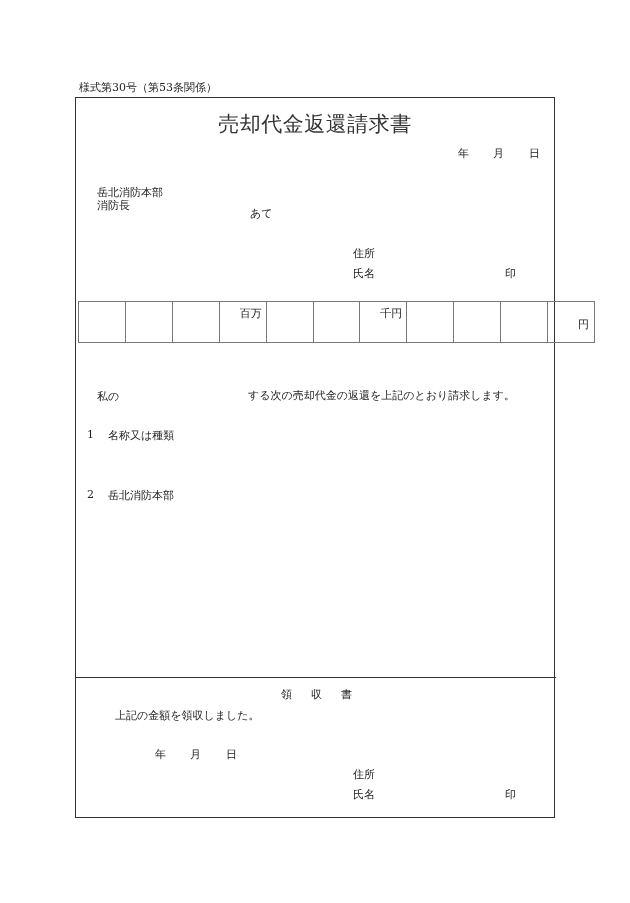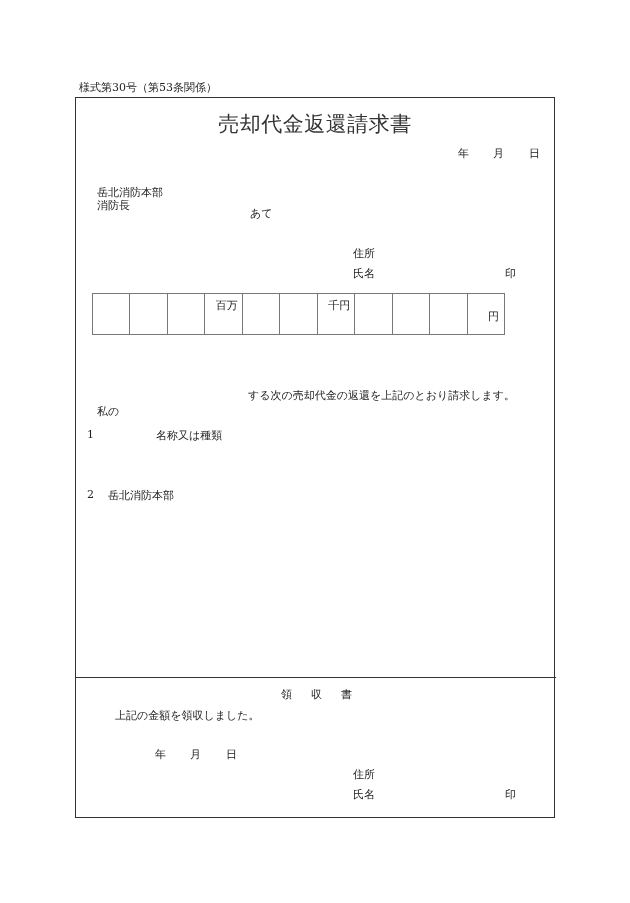--- a/index.html
+++ b/index.html
@@ -15,22 +15,22 @@
     position: absolute; left: 75px; top: 97px; width: 480px; height: 721px;
     border: 1.3px solid #333; box-sizing: border-box;
   }
   .divider {
     position: absolute; left: 75px; top: 677px; width: 481px; height: 0;
     border-top: 1.3px solid #333;
   }
   .title { left: 0; width: 630px; text-align: center; top: 110px; font-size: 21px; letter-spacing: 0.5px; color: #333; }
   .date { font-size: 11px; }
   .amount-table {
-    position: absolute; left: 78px; top: 293px; width: 413px; height: 42px;
-    border-collapse: collapse; table-layout: fixed; margin-left: 14px;
+    position: absolute; left: 78px; top: 301px; width: 517px; height: 42px;
+    border-collapse: collapse; table-layout: fixed;
   }
   .amount-table td {
     border: 1px solid #777; height: 40px; padding: 0; position: relative;
     font-size: 11px; vertical-align: top;
   }
   .unit-top { position: absolute; right: 4px; top: 4px; }
   .unit-mid { position: absolute; right: 5px; top: 15px; }
 </style>
 </head>
 <body>
@@ -70,25 +70,25 @@
     <td></td>
     <td></td>
     <td></td>
     <td>
           <span class="unit-mid">円</span>
         </td>
   </tr>
 </tbody>
   </table>
 
-<div class="abs small" style="left:97px; top:404px;">私の</div>
+<div class="abs small" style="left:97px; top:389px;">私の</div>
 <div class="abs small" style="left:248px; top:388px;text-align:right;">する次の売却代金の返還を上記のとおり請求します。</div>
 
 <div class="abs small" style="left:87px; top:428px;">1</div>
-<div class="abs small" style="left:108px; top:428px;margin-left:48px;">名称又は種類</div>
+<div class="abs small" style="left:108px; top:428px;">名称又は種類</div>
 
 <div class="abs small" style="left:87px; top:488px;">2</div>
 <div class="abs small" style="left:108px; top:488px;">岳北消防本部</div>
 
 <div class="divider"></div>
 
 <div class="abs small" style="left:281px; top:687px;">領</div>
 <div class="abs small" style="left:311px; top:687px;">収</div>
 <div class="abs small" style="left:341px; top:687px;">書</div>
 

